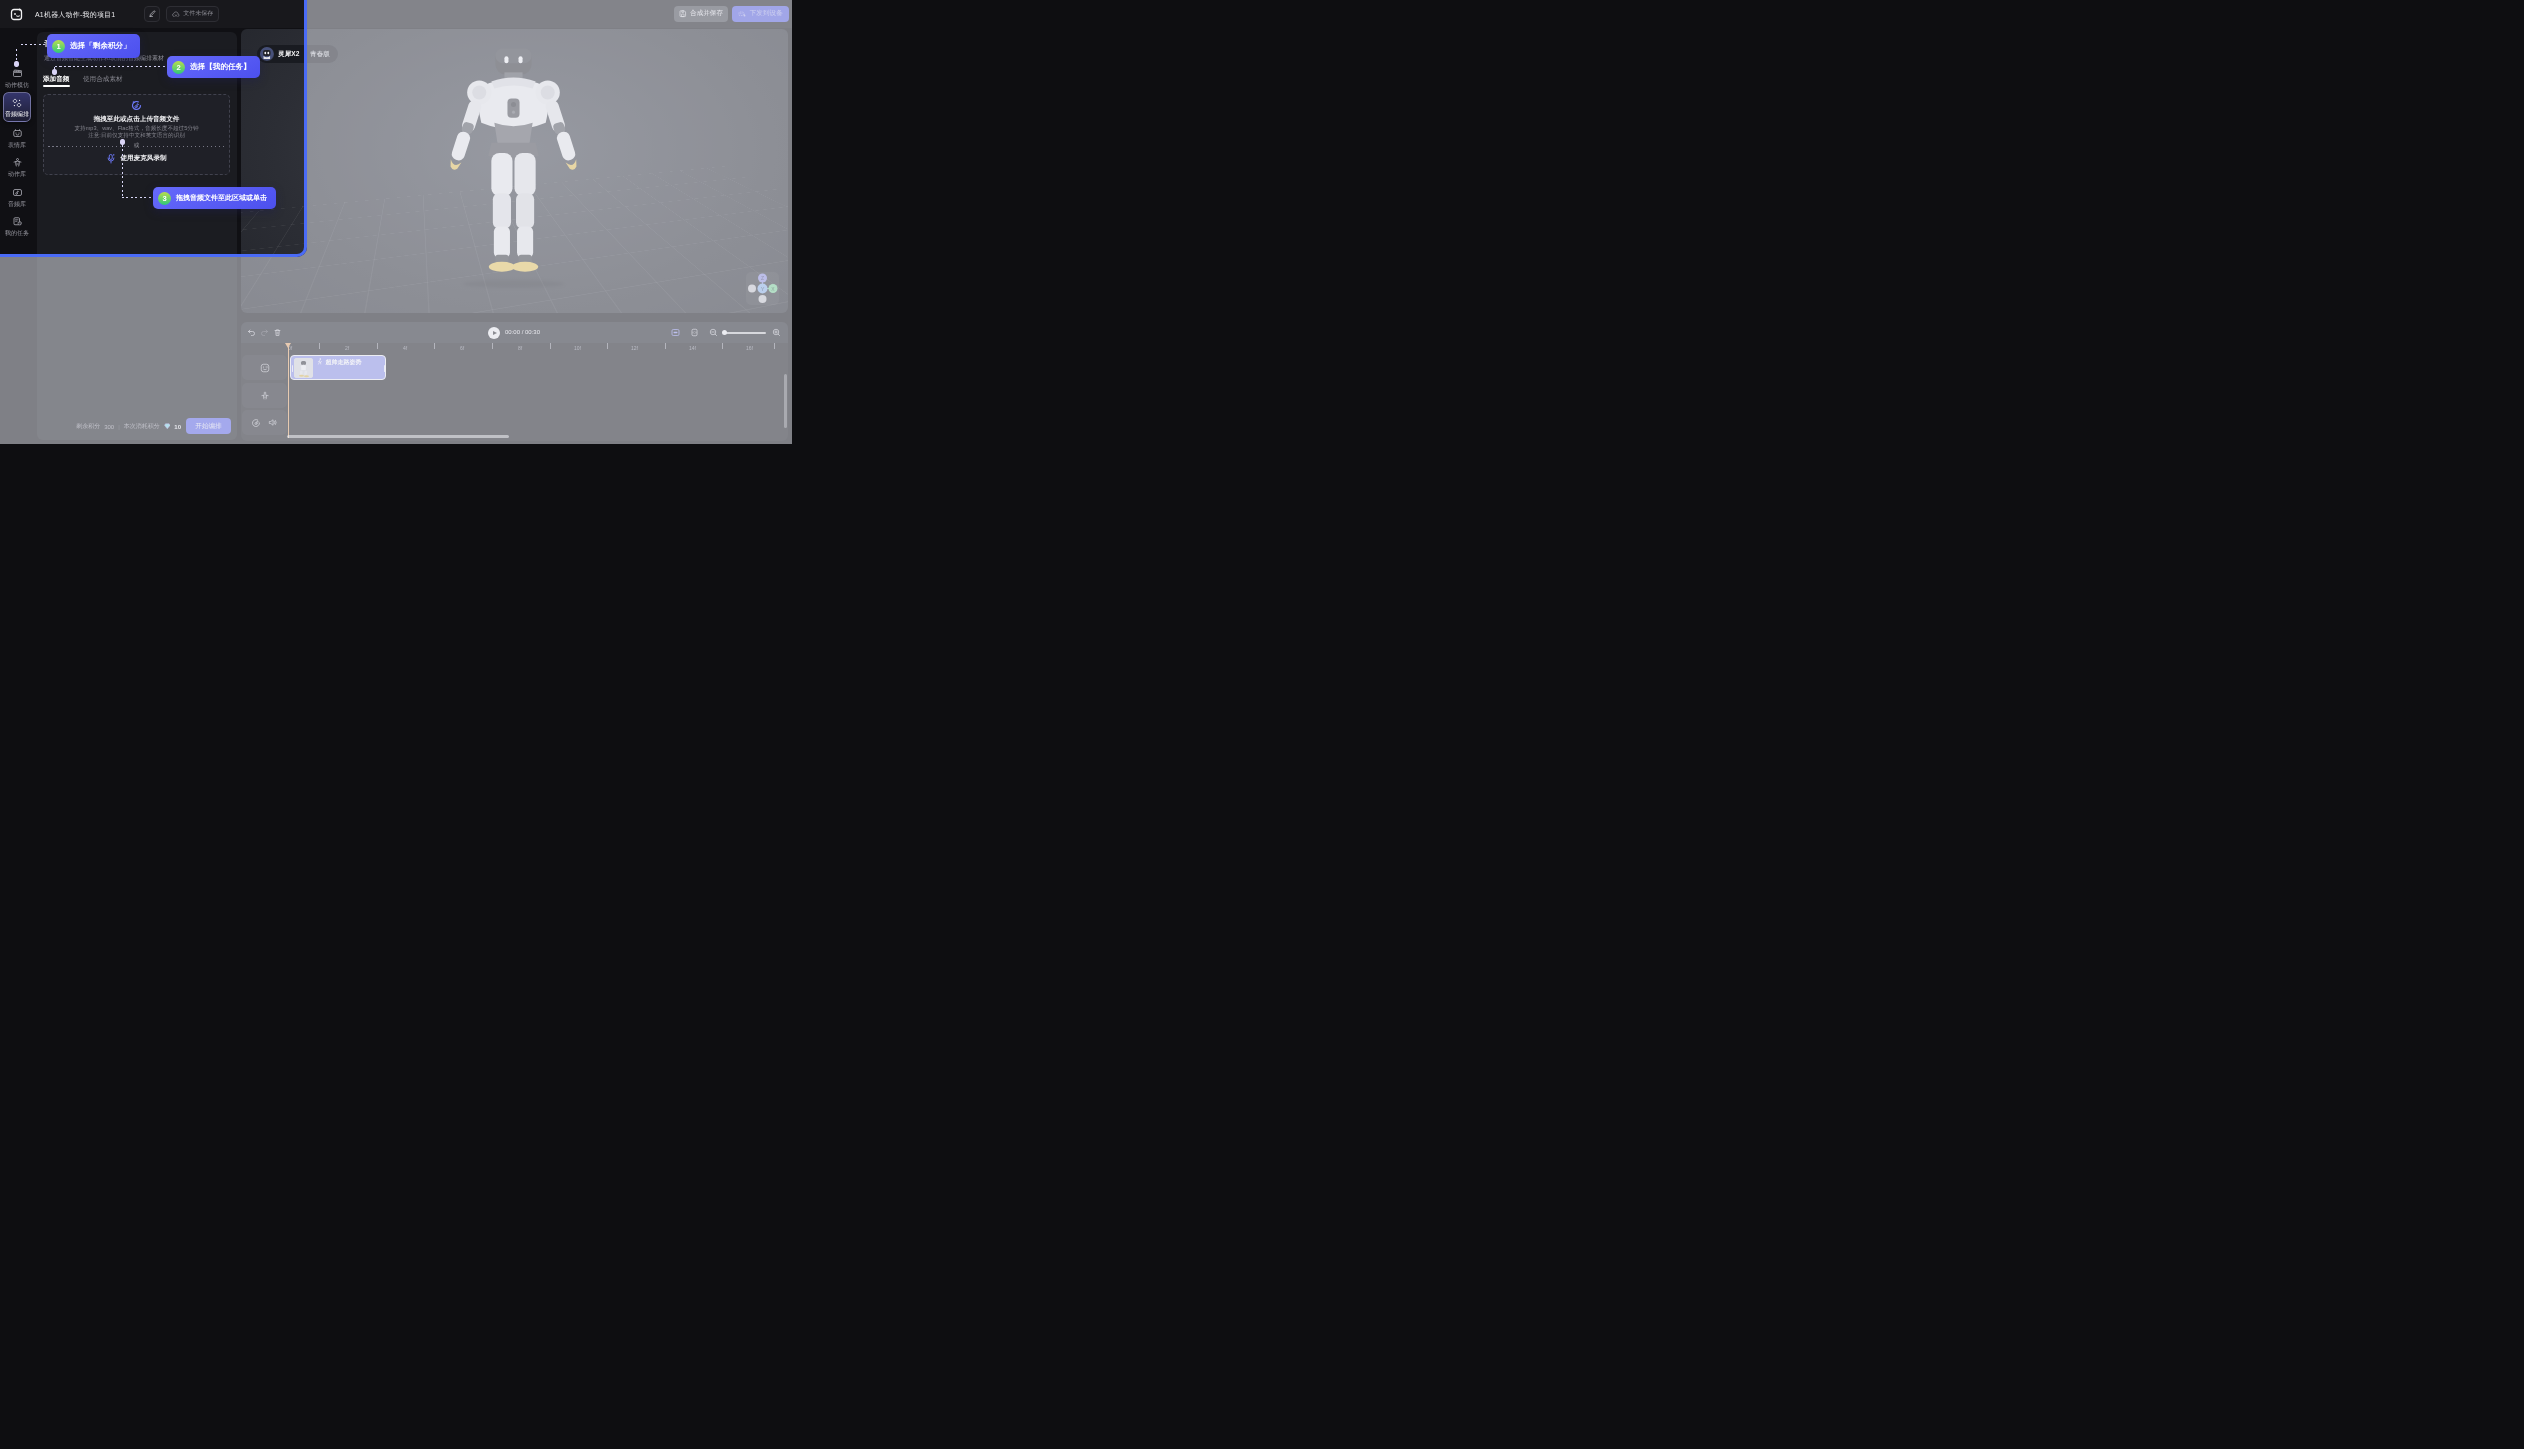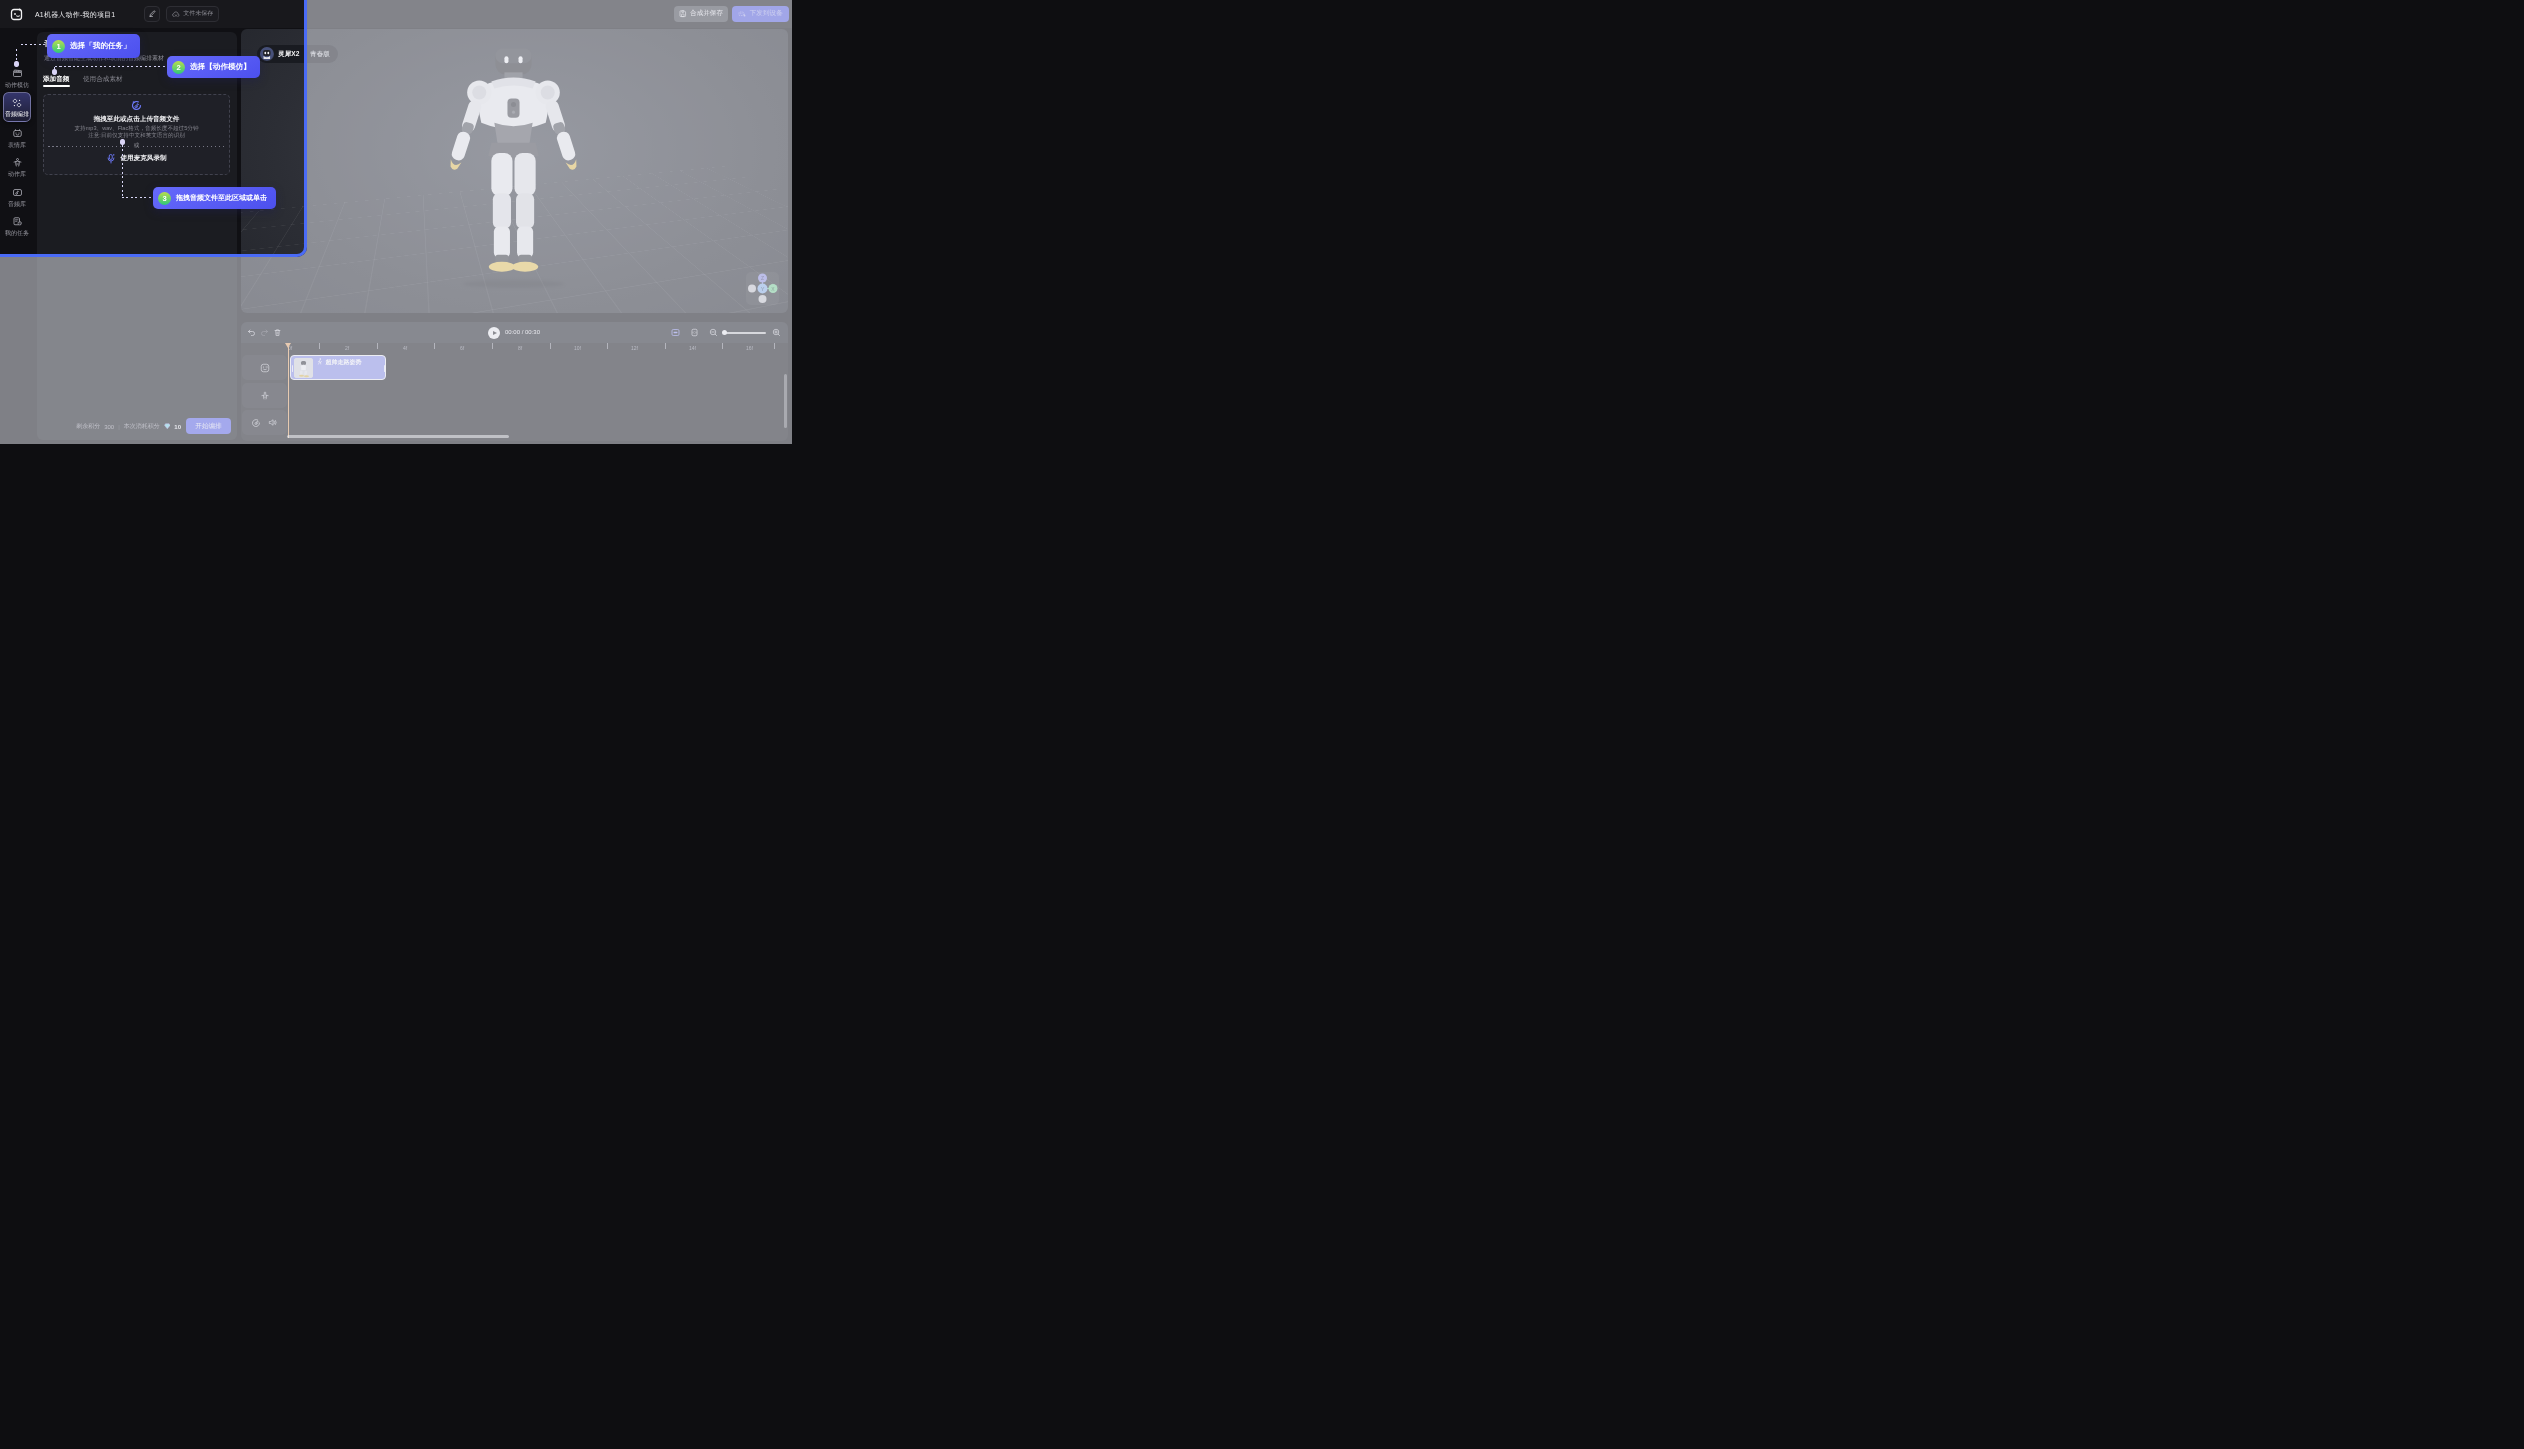--- a/index.html
+++ b/index.html
@@ -483,25 +483,25 @@
   <div class="guide g-h" style="left:55px; top:66px; width:112px;"></div>
   <div class="guide g-v" style="left:54px; top:67px; height:3.5px;"></div>
   <div class="guide g-dot" style="left:52px; top:69px;"></div>
 
   <div class="guide g-dot" style="left:120px; top:139px;"></div>
   <div class="guide g-v" style="left:122px; top:145px; height:53px;"></div>
   <div class="guide g-h" style="left:122px; top:197px; width:31px;"></div>
 
   <div class="callout co1">
     <div class="badge">1</div>
-    <span>选择「我的任务」</span>
+    <span>选择「剩余积分」</span>
   </div>
   <div class="callout co2">
     <div class="badge">2</div>
-    <span>选择【动作模仿】</span>
+    <span>选择【我的任务】</span>
   </div>
   <div class="callout co3">
     <div class="badge">3</div>
     <span>拖拽音频文件至此区域或单击</span>
   </div>
 
 </div>
 
 
 </body></html>

